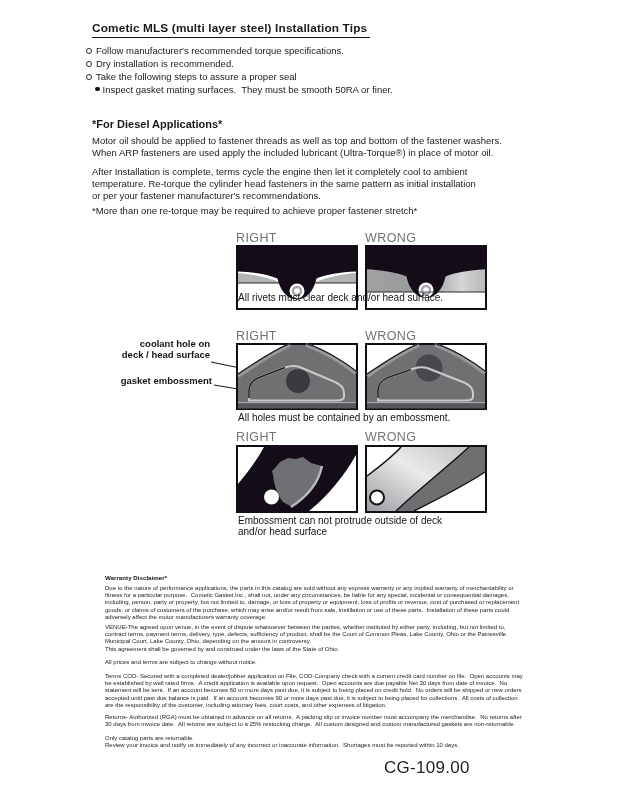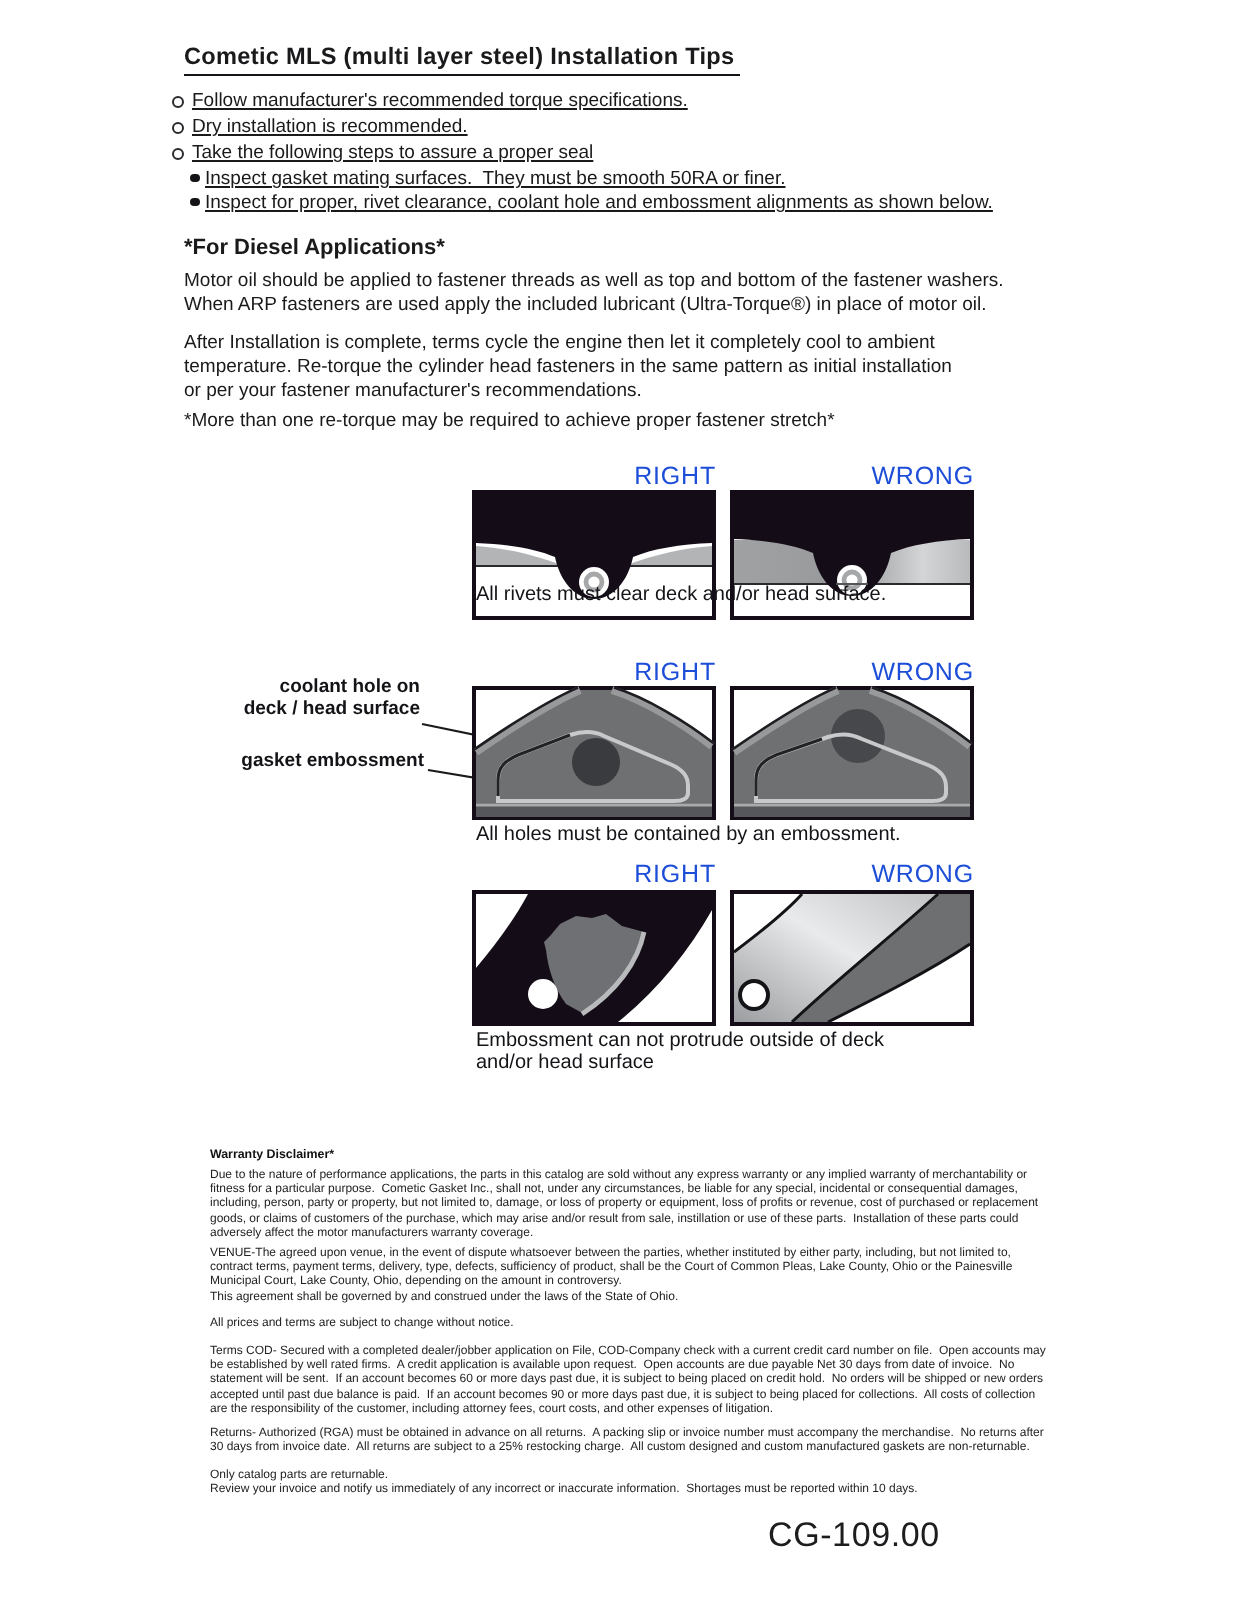--- a/index.html
+++ b/index.html
@@ -5,33 +5,33 @@
   html,body{margin:0;padding:0;background:#ffffff;}
   .page{position:relative;width:618px;height:800px;background:#ffffff;overflow:hidden;
         font-family:"Liberation Sans", sans-serif;color:#1a1a1c;}
   .abs{position:absolute;}
   .pre{white-space:pre;}
 
   .title{left:92px;top:21px;font-size:11.8px;font-weight:bold;letter-spacing:.15px;
          border-bottom:1.8px solid #141418;padding:0 3px 2px 0;display:inline-block;}
 
   .tips{left:86px;top:44px;font-size:9.5px;line-height:13px;}
-  .tip{display:flex;align-items:flex-start;height:13px;text-decoration:underline;}
+  .tip{display:flex;align-items:flex-start;height:13px;}
   .tip.sub{margin-left:9px;height:12px;}
   .b-open{width:4px;height:4px;border:1px solid #2a2a2e;border-radius:50%;
           display:inline-block;margin:3.5px 4px 0 0;flex:none;}
   .b-fill{width:4.5px;height:4.5px;background:#141418;border-radius:50%;
           display:inline-block;margin:3.5px 3px 0 0;flex:none;}
 
   .d-head{left:92px;top:118px;font-size:11px;font-weight:bold;}
   .d-p{left:92px;top:135px;font-size:9.5px;line-height:12.2px;}
   .d-p2{top:166px;}
   .d-note{top:205px;}
 
-  .rw{width:122px;text-align:right;font-size:12.5px;letter-spacing:.4px;color:#1d4ed8;}
+  .rw{width:122px;text-align:left;font-size:12.5px;letter-spacing:.4px;color:#737373;}
   .panel{width:122px;display:block;}
   .cap{left:238px;font-size:10px;line-height:11px;color:#141418;}
 
   .callout{text-align:right;font-size:9.5px;line-height:10.8px;color:#141418;font-weight:bold;}
   .co1{left:100px;top:339px;width:110px;}
   .co2{left:98px;top:376px;width:114px;}
   .leader{pointer-events:none;}
 
   .warr{font-size:6px;line-height:7.2px;color:#222;}
   .warr-h{font-size:6.2px;font-weight:bold;color:#111;}
@@ -53,24 +53,20 @@
       <span class="b-open"></span>
       <span class="pre">Dry installation is recommended.</span>
     </div>
     <div class="tip">
       <span class="b-open"></span>
       <span class="pre">Take the following steps to assure a proper seal</span>
     </div>
     <div class="tip sub">
       <span class="b-fill"></span>
       <span class="pre">Inspect gasket mating surfaces.  They must be smooth 50RA or finer.</span>
-    </div>
-    <div class="tip sub">
-      <span class="b-fill"></span>
-      <span class="pre">Inspect for proper, rivet clearance, coolant hole and embossment alignments as shown below.</span>
     </div>
   </div>
 
   <div class="abs d-head">*For Diesel Applications*</div>
   <div class="abs d-p pre">Motor oil should be applied to fastener threads as well as top and bottom of the fastener washers.
 When ARP fasteners are used apply the included lubricant (Ultra-Torque®) in place of motor oil.</div>
   <div class="abs d-p d-p2 pre">After Installation is complete, terms cycle the engine then let it completely cool to ambient
 temperature. Re-torque the cylinder head fasteners in the same pattern as initial installation
 or per your fastener manufacturer's recommendations.</div>
   <div class="abs d-p d-note pre">*More than one re-torque may be required to achieve proper fastener stretch*</div>

